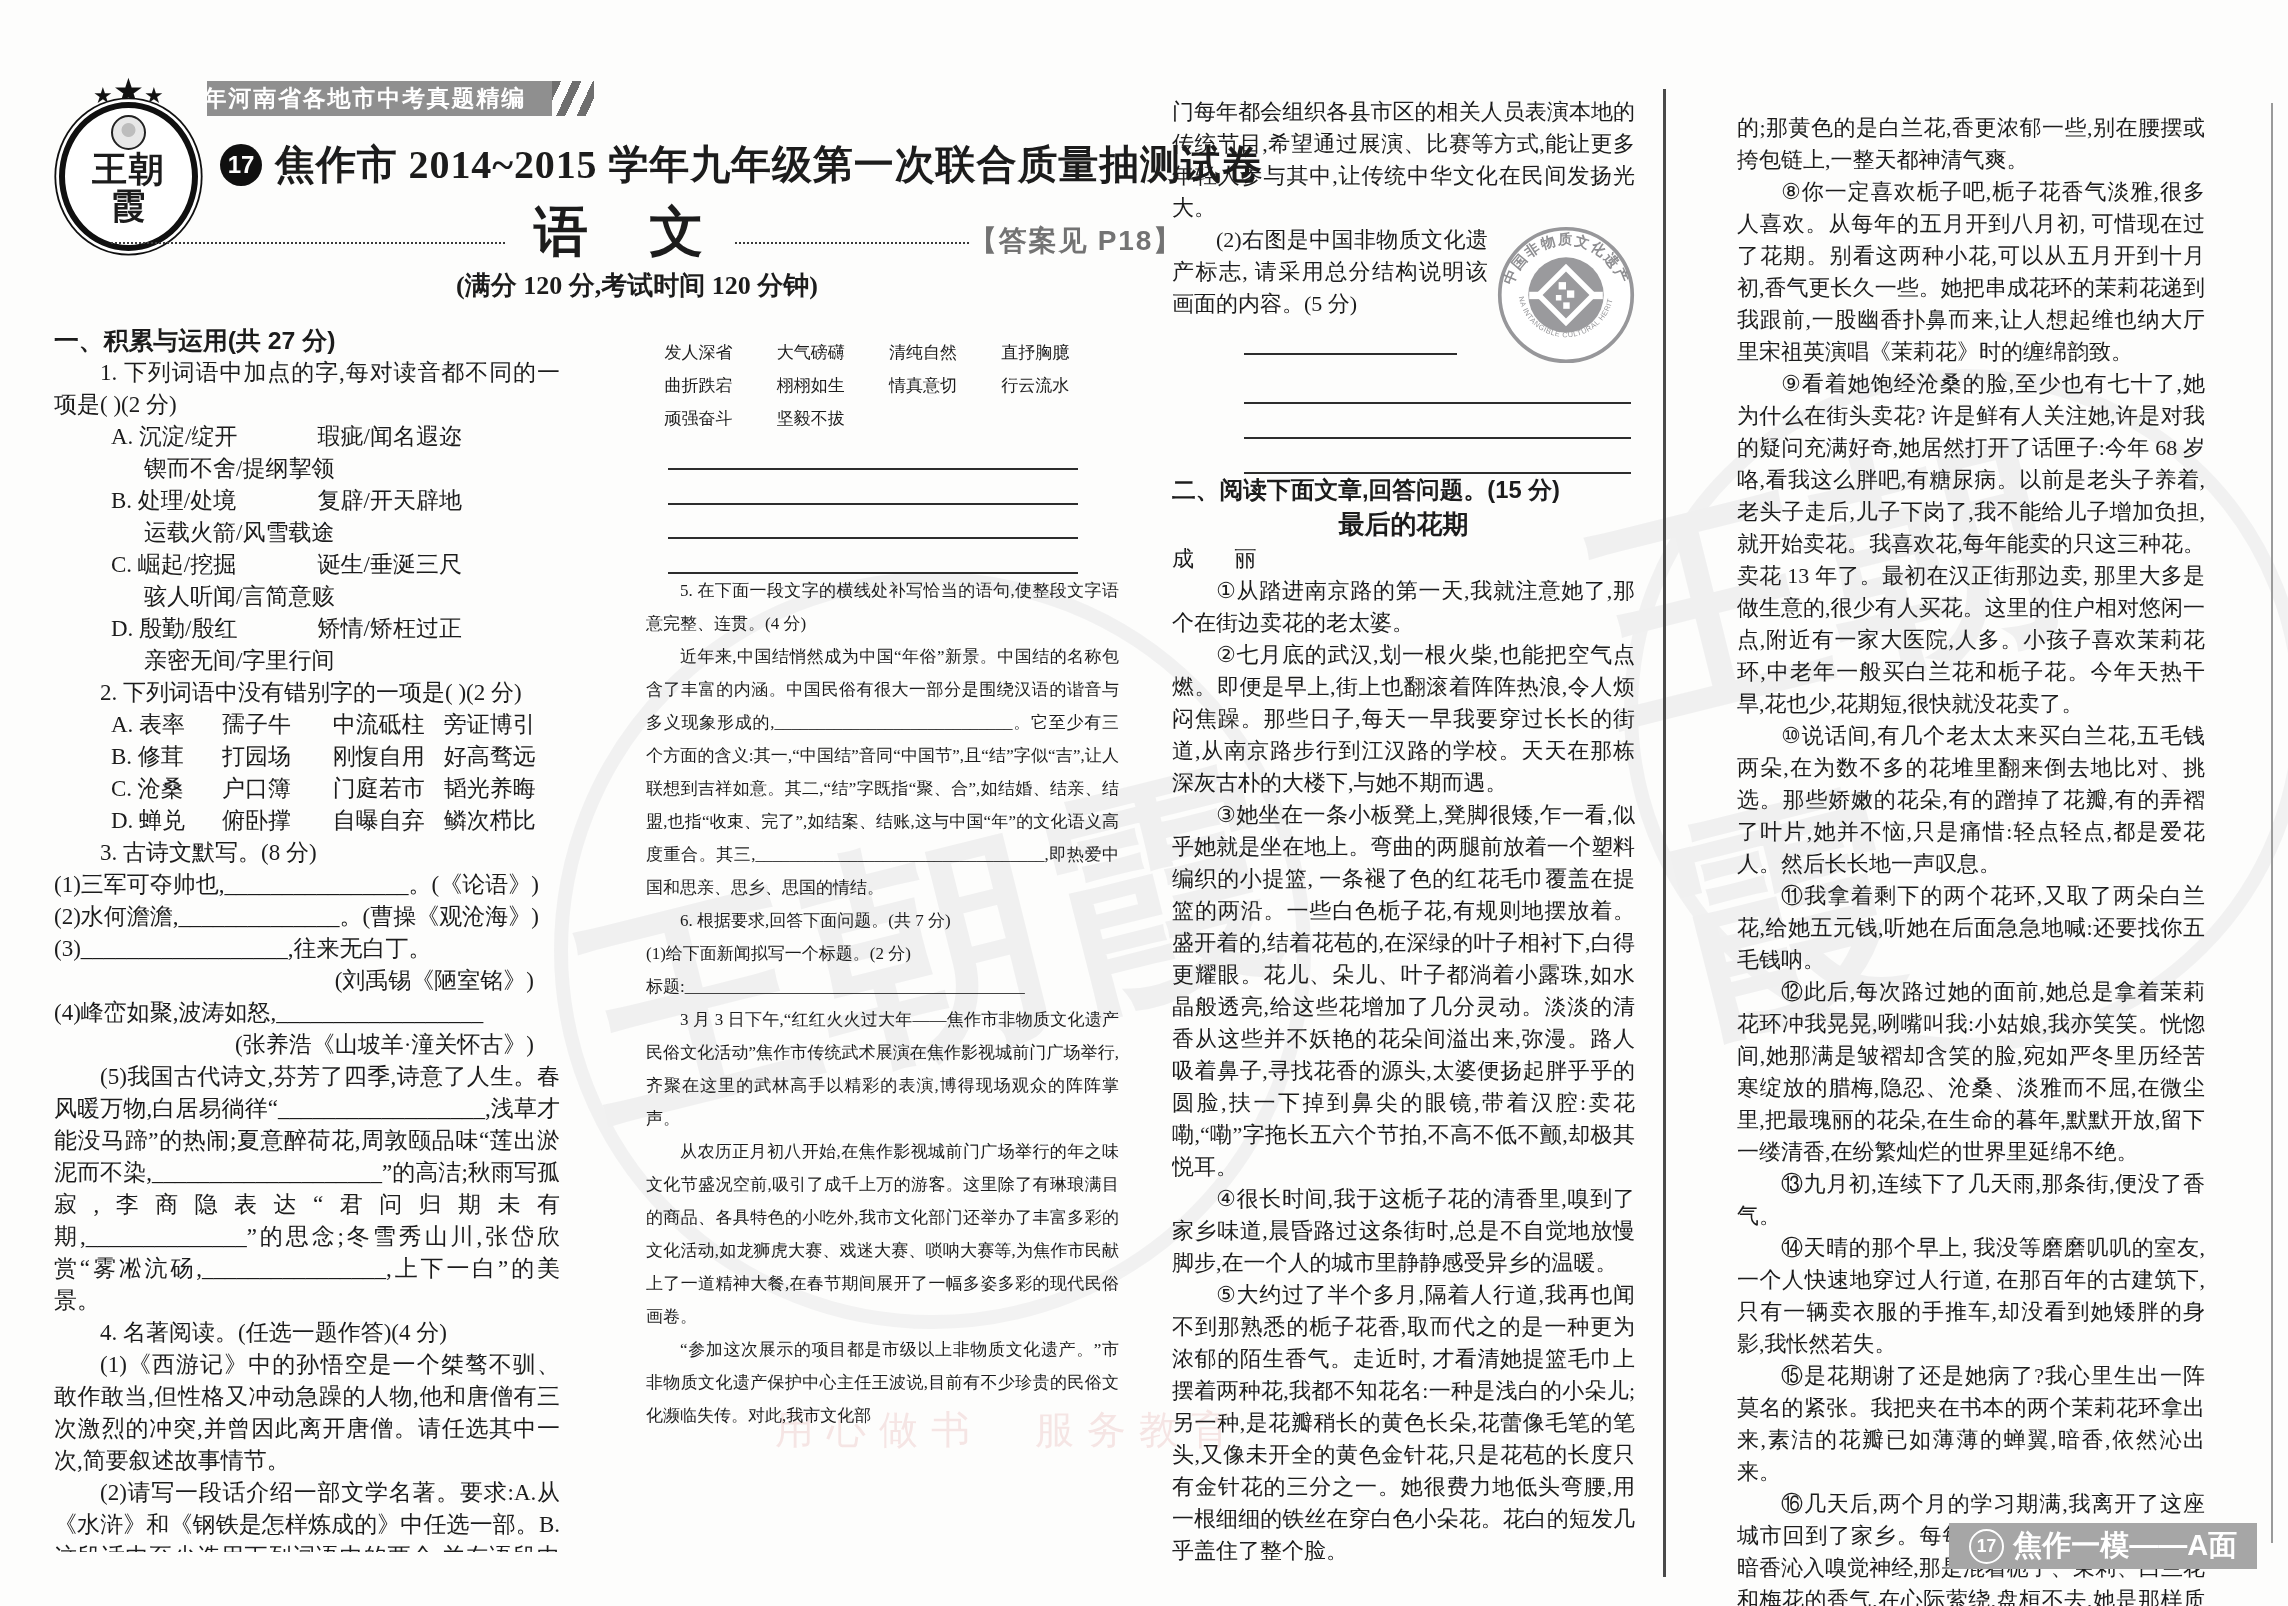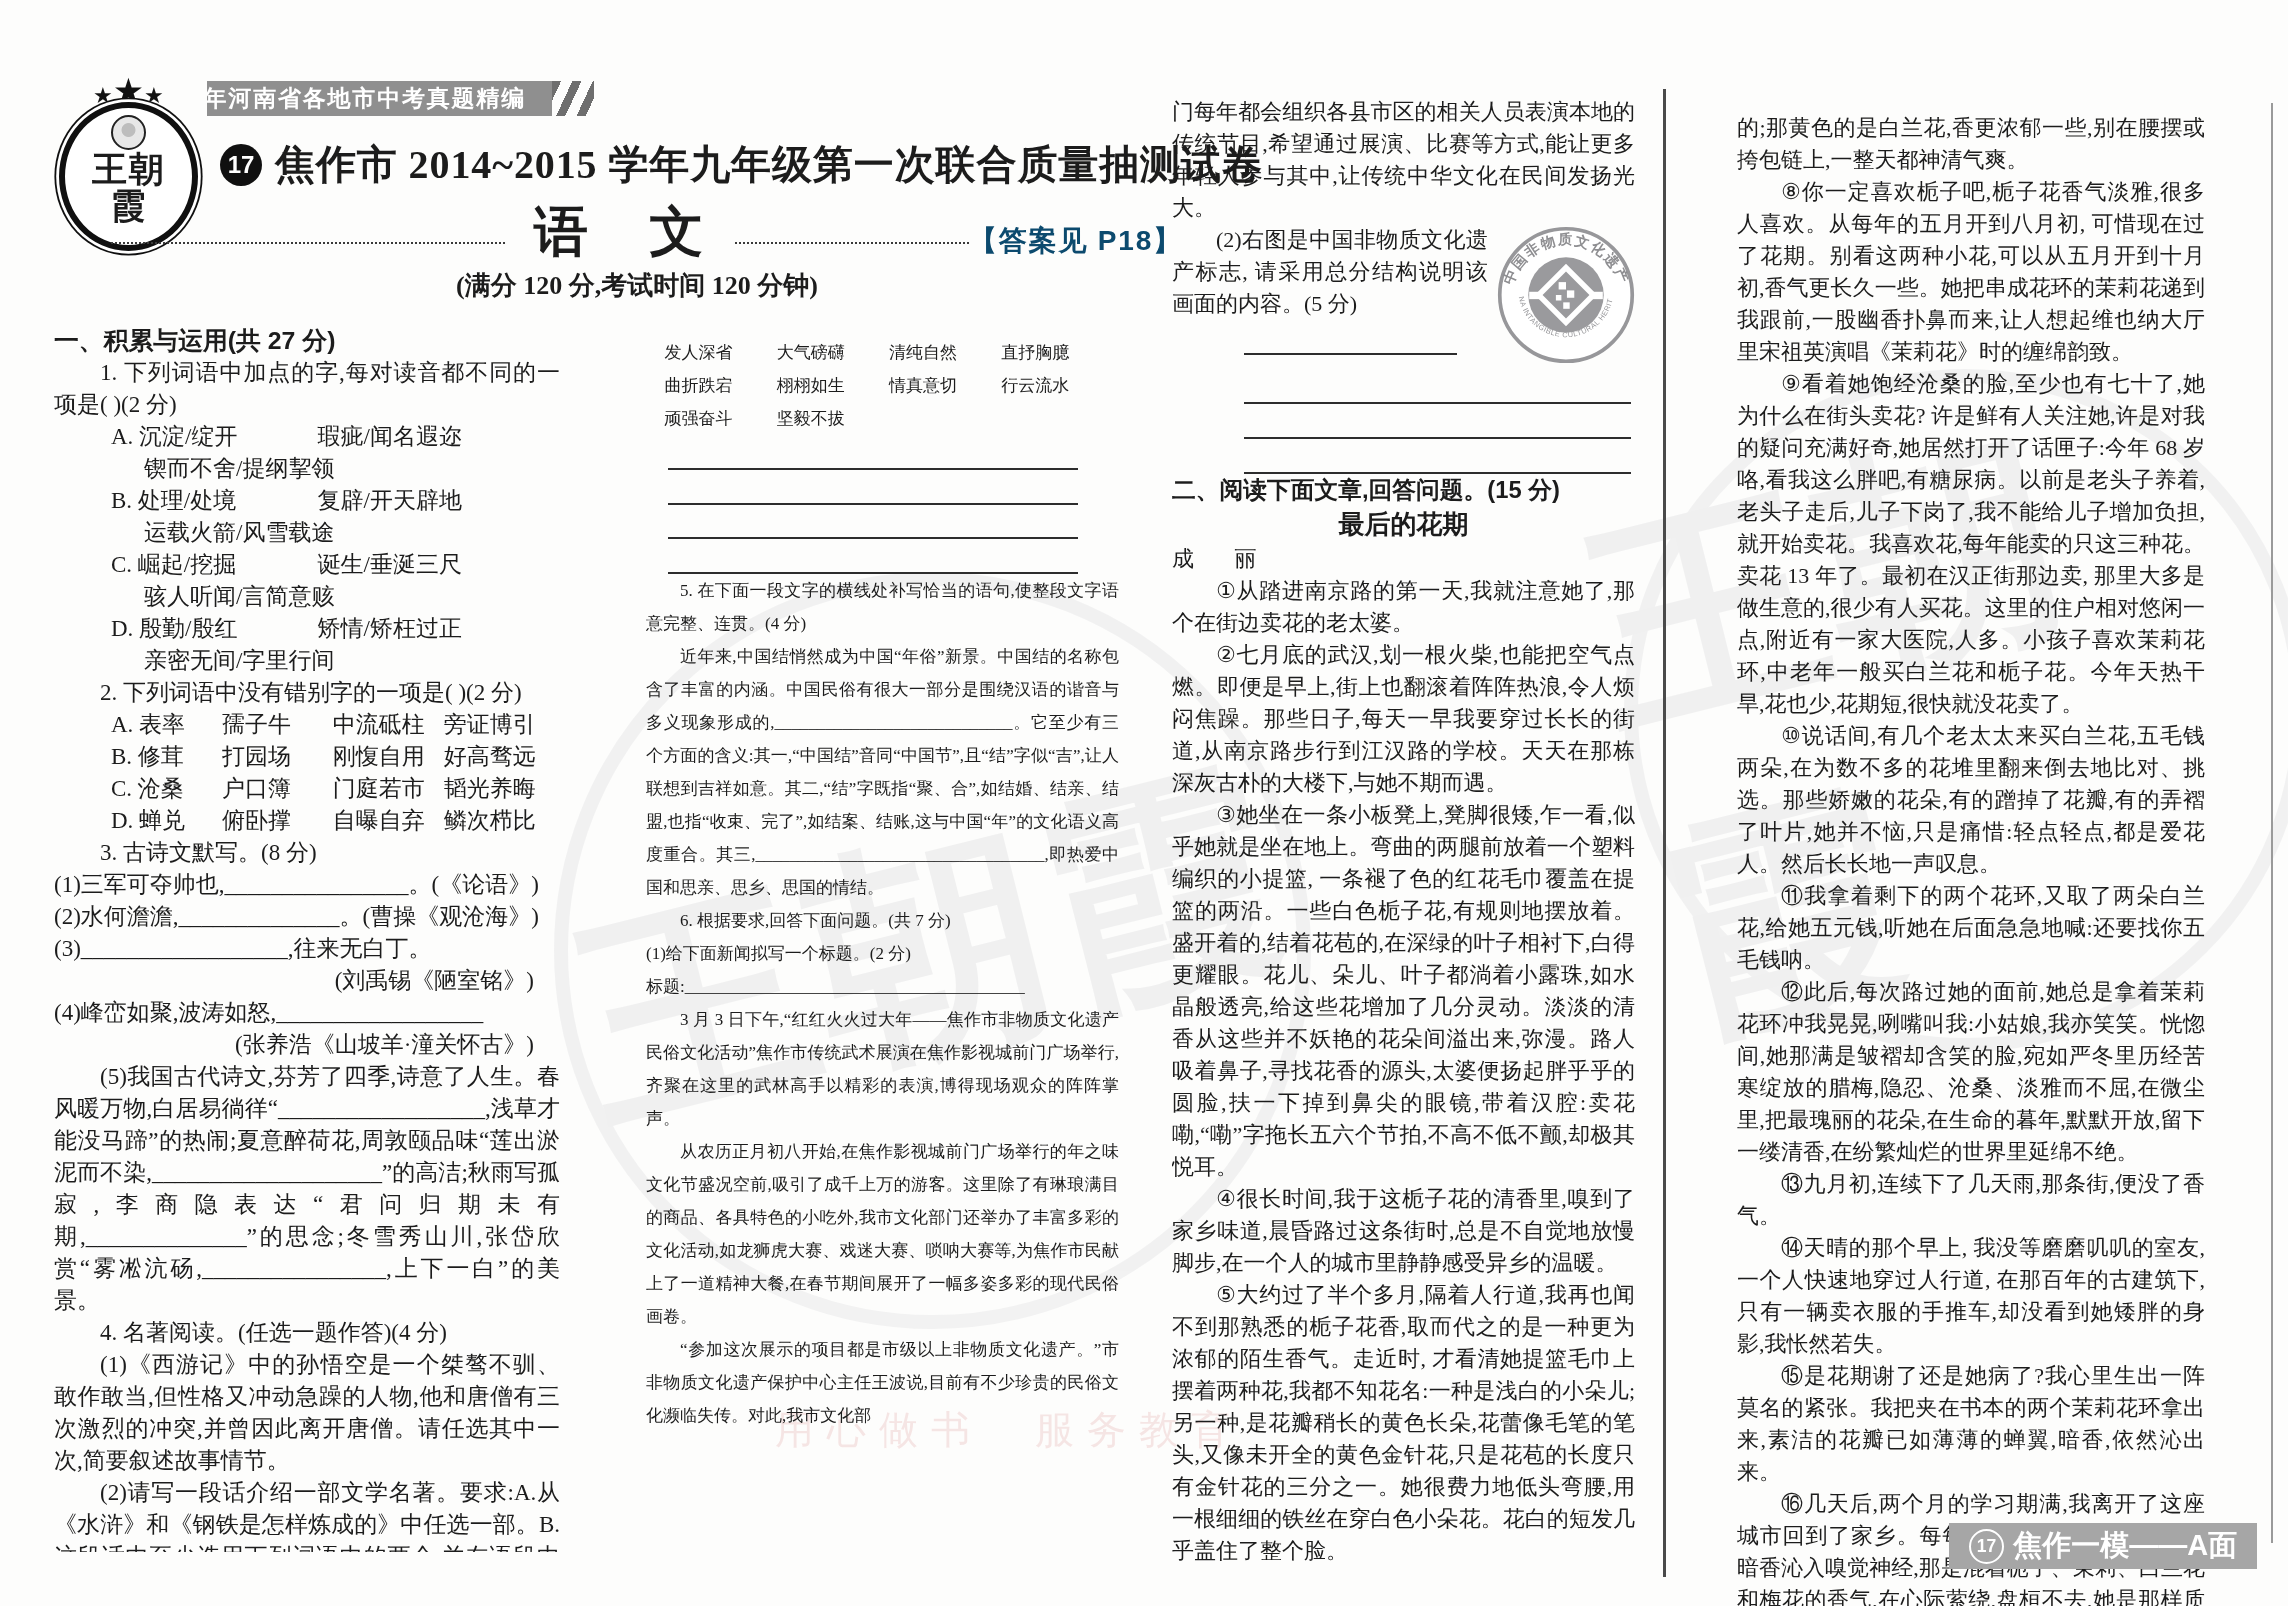--- a/index.html
+++ b/index.html
@@ -25,21 +25,21 @@
              width:89px;margin:0 auto;font-family:"Liberation Serif",serif;}
   #exam-num{position:absolute;left:220px;top:144px;width:42px;height:42px;border-radius:50%;
             background:#101010;color:#fff;font-family:"Liberation Sans",sans-serif;font-weight:700;
             font-size:24px;display:flex;align-items:center;justify-content:center;}
   #main-title{position:absolute;left:275px;top:137px;font-size:40px;font-weight:700;letter-spacing:0.9px;
               white-space:nowrap;font-family:"Liberation Serif",serif;}
   #subject-rule{position:absolute;left:111px;top:242px;width:858px;height:0;border-top:2.8px dotted #3a3a3a;}
   #subject{position:absolute;left:506px;top:196px;background:#fdfdfc;padding:0 28px;font-size:54px;
            font-weight:700;letter-spacing:3.7px;font-family:"Liberation Serif",serif;}
   #answer-ref{position:absolute;left:969px;top:222px;font-family:"Liberation Sans",sans-serif;
-              font-weight:700;font-size:28px;color:#0c4a6e;letter-spacing:1.8px;white-space:nowrap;}
+              font-weight:700;font-size:28px;color:#737373;letter-spacing:1.8px;white-space:nowrap;}
   #exam-info{position:absolute;left:111px;top:268px;width:1052px;text-align:center;
              font-size:26px;font-weight:700;}
 
   
   .col{position:absolute;overflow:hidden;text-align:justify;}
   #col1{left:54px;top:325px;width:506px;height:1227px;font-size:23px;line-height:32px;}
   #col2{left:646px;top:336px;width:473px;height:1209px;font-size:17px;line-height:33px;}
   #col3{left:1172px;top:96px;width:463px;height:1477px;font-size:22px;line-height:32px;}
   #col4{left:1737px;top:112px;width:468px;height:1495px;font-size:22px;line-height:32px;}
   .col p{margin:0;}

